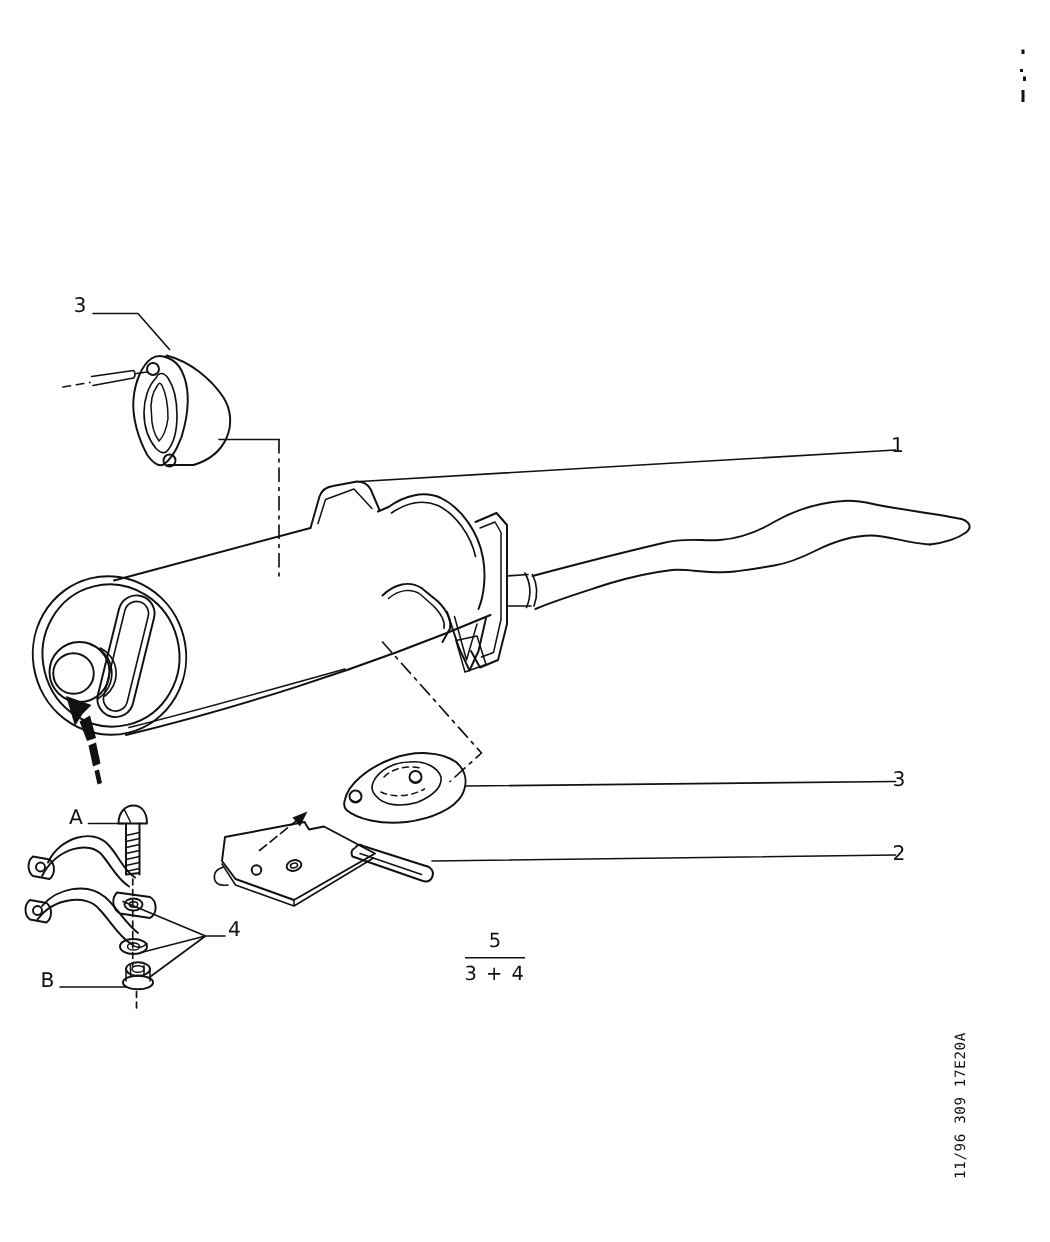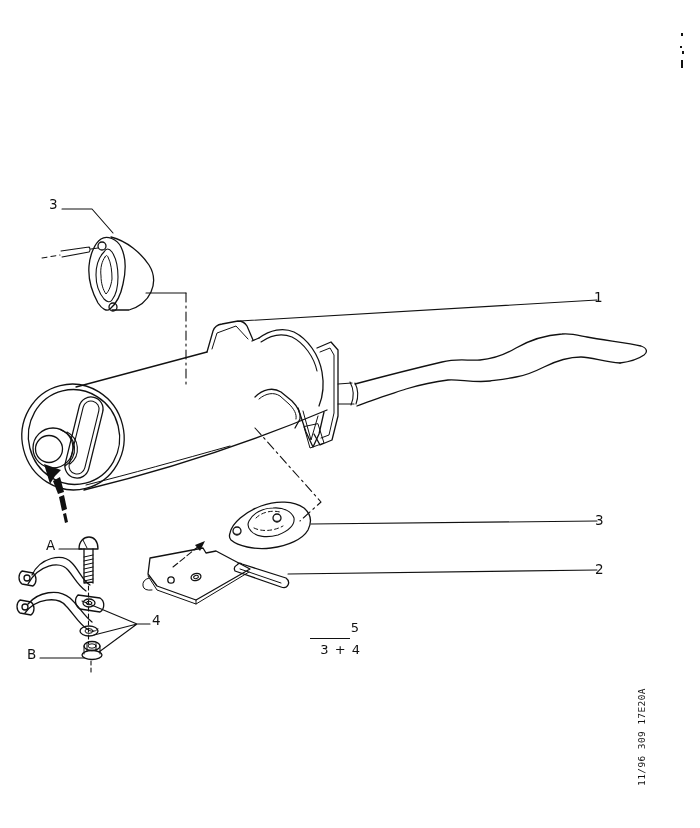--- a/index.html
+++ b/index.html
@@ -6,21 +6,21 @@
   .page{
     position:relative;width:700px;height:828px;background:#ffffff;overflow:hidden;
     font-family:"DejaVu Sans","Liberation Sans",sans-serif;color:#111;
   }
   .page svg{position:absolute;left:0;top:0;}
   .callout{
     position:absolute;font-size:13.5px;line-height:1;color:#111;
     font-family:"DejaVu Sans","Liberation Sans",sans-serif;
   }
   .fraction{
-    position:absolute;left:299px;top:620px;width:62px;text-align:right;
+    position:absolute;left:299px;top:620px;width:62px;text-align:center;
     font-size:13px;color:#111;
   }
   .fraction .num{display:inline-block;padding:0 2px 3px 2px;}
   .fraction .bar{width:40px;margin:0 auto;border-top:1.4px solid #111;height:0;}
   .fraction .den{display:inline-block;padding-top:3px;letter-spacing:1px;}
   .plate-code{
     position:absolute;left:641px;top:737px;
     transform:translate(-50%,-50%) rotate(-90deg);
     font-size:9.5px;letter-spacing:0.4px;white-space:nowrap;color:#111;
     font-family:"DejaVu Sans Mono","Liberation Mono",monospace;

